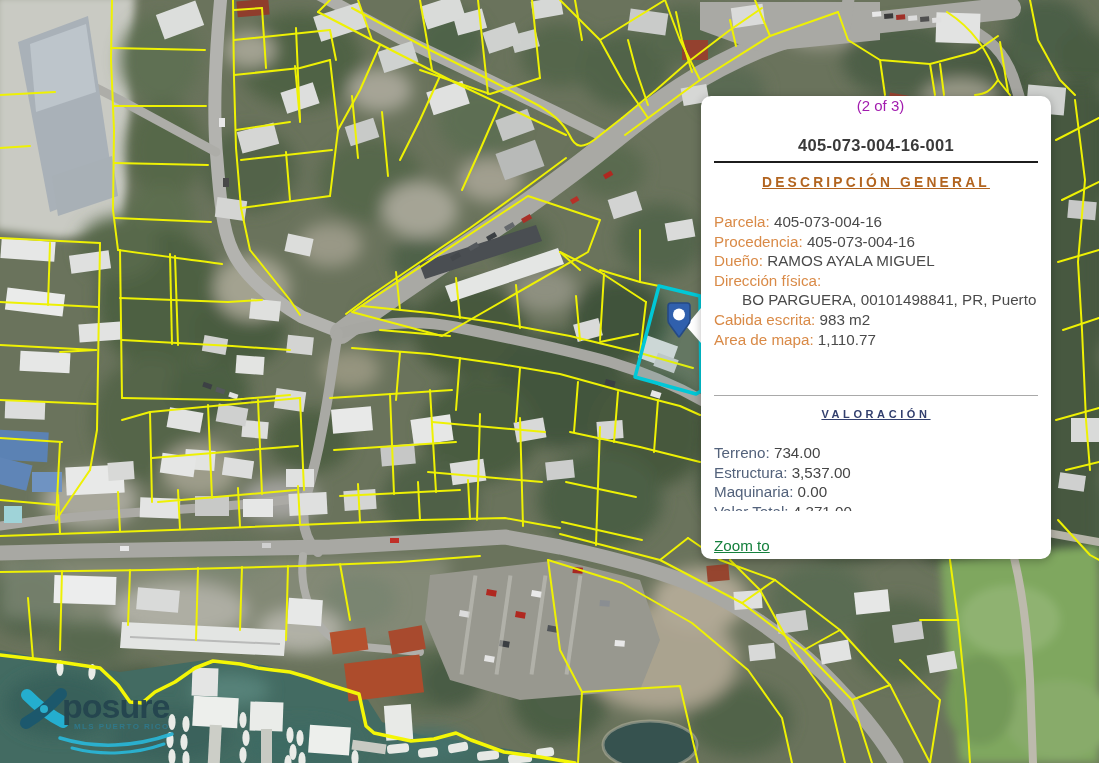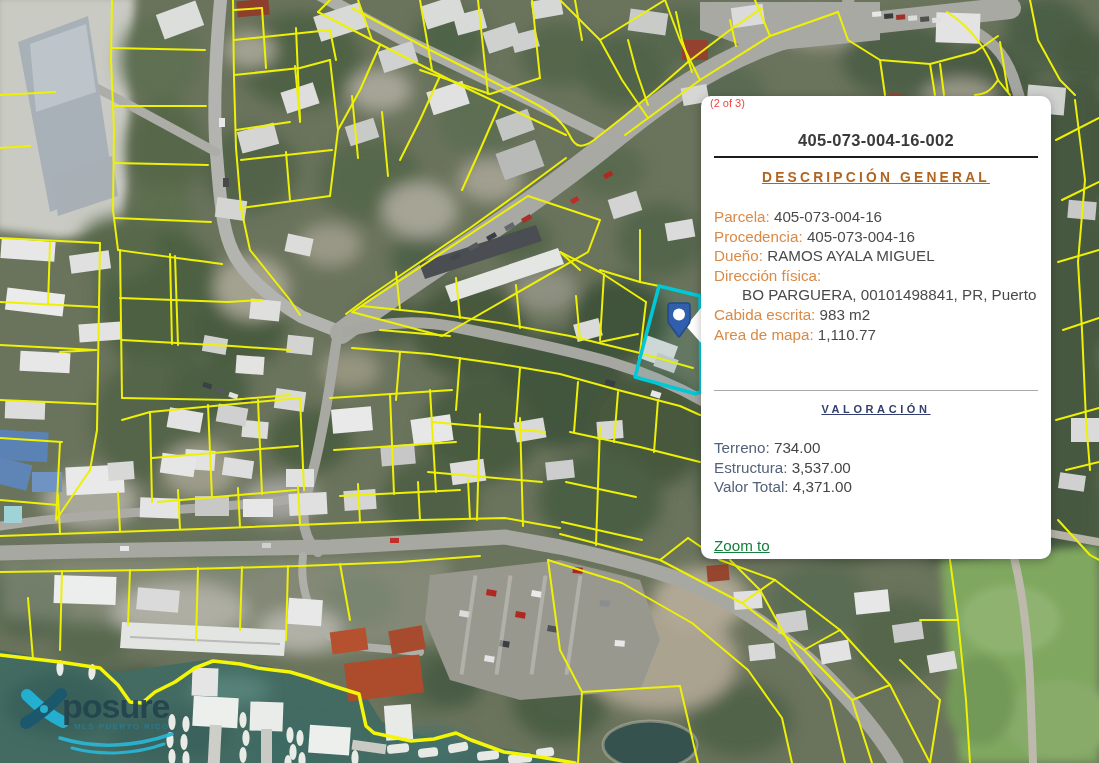--- a/index.html
+++ b/index.html
@@ -1,19 +1,19 @@
 <!DOCTYPE html>
 <html><head>
 <meta charset="utf-8">
 <style>
 html,body{margin:0;padding:0;background:#888;}
 #stage{position:relative;width:1099px;height:763px;overflow:hidden;font-family:"Liberation Sans",sans-serif;}
 #map{position:absolute;left:0;top:0;}
 #popup{position:absolute;left:701px;top:96px;width:350px;height:463px;background:#fff;border-radius:10px;box-shadow:0 2px 10px rgba(0,0,0,0.28);overflow:hidden;}
-.pg{color:#ef4444;font-size:11px;padding:1px 0 0 9px;}
+.pg{color:#a21caf;font-size:15px;padding:1px 0 0 9px;text-align:center;}
 .title{font-size:16.5px;font-weight:bold;color:#3a3a3a;text-align:center;margin-top:22px;letter-spacing:0.3px;}
 .hr1{height:2px;background:#1c1c1c;margin:6px 13px 0 13px;}
 .dg{color:#b2641f;font-size:13.8px;font-weight:bold;letter-spacing:3.2px;text-align:center;margin-top:12px;text-decoration:underline;}
 .flds{margin:22px 0 0 13px;font-size:15.2px;line-height:19.6px;color:#4a4a4a;}
 .flds .lb{color:#d98a47;}
 .ind{padding-left:28px;}
 .hr2{height:1px;background:#a9a9a9;margin:46px 13px 0 13px;}
 .val{color:#323f6e;font-size:11px;font-weight:bold;letter-spacing:3.6px;text-align:center;margin-top:12px;text-decoration:underline;}
 .vflds{margin:23px 0 0 13px;font-size:15.2px;line-height:19.6px;color:#454545;height:68px;overflow:hidden;}
 .vflds .lb{color:#53627b;}
@@ -656,21 +656,21 @@
 <path d="M 60,738 C 95,749 135,747 172,734" stroke="#2ab4d4" stroke-width="3.5" fill="none" stroke-linecap="round"></path>
 <path d="M 72,748 C 102,756 136,754 164,744" stroke="#2ab4d4" stroke-width="3" fill="none" stroke-linecap="round"></path>
 </g>
 </g>
 </svg>
 
 <div id="popup">
 
 <div class="pg">(2 of 3)</div>
 
-<div class="title">405-073-004-16-002</div>
+<div class="title">405-073-004-16-001</div>
 
 <div class="hr1"></div>
 
 <div class="dg">DESCRIPCIÓN&nbsp;GENERAL</div>
 
 <div class="flds">
 <div><span class="lb">Parcela:</span> 405-073-004-16</div>
 <div><span class="lb">Procedencia:</span> 405-073-004-16</div>
 <div><span class="lb">Dueño:</span> RAMOS AYALA MIGUEL</div>
 <div><span class="lb">Dirección física:</span></div>
@@ -679,18 +679,19 @@
 <div><span class="lb">Area de mapa:</span> 1,110.77</div>
 </div>
 
 <div class="hr2"></div>
 
 <div class="val">VALORACIÓN</div>
 
 <div class="vflds">
 <div><span class="lb">Terreno:</span> 734.00</div>
 <div><span class="lb">Estructura:</span> 3,537.00</div>
+<div><span class="lb">Maquinaria:</span> 0.00</div>
 <div><span class="lb">Valor Total:</span> 4,371.00</div>
 </div>
 
 <div class="zoomto">Zoom to</div>
 </div>
 </div>
 
 </body></html>

